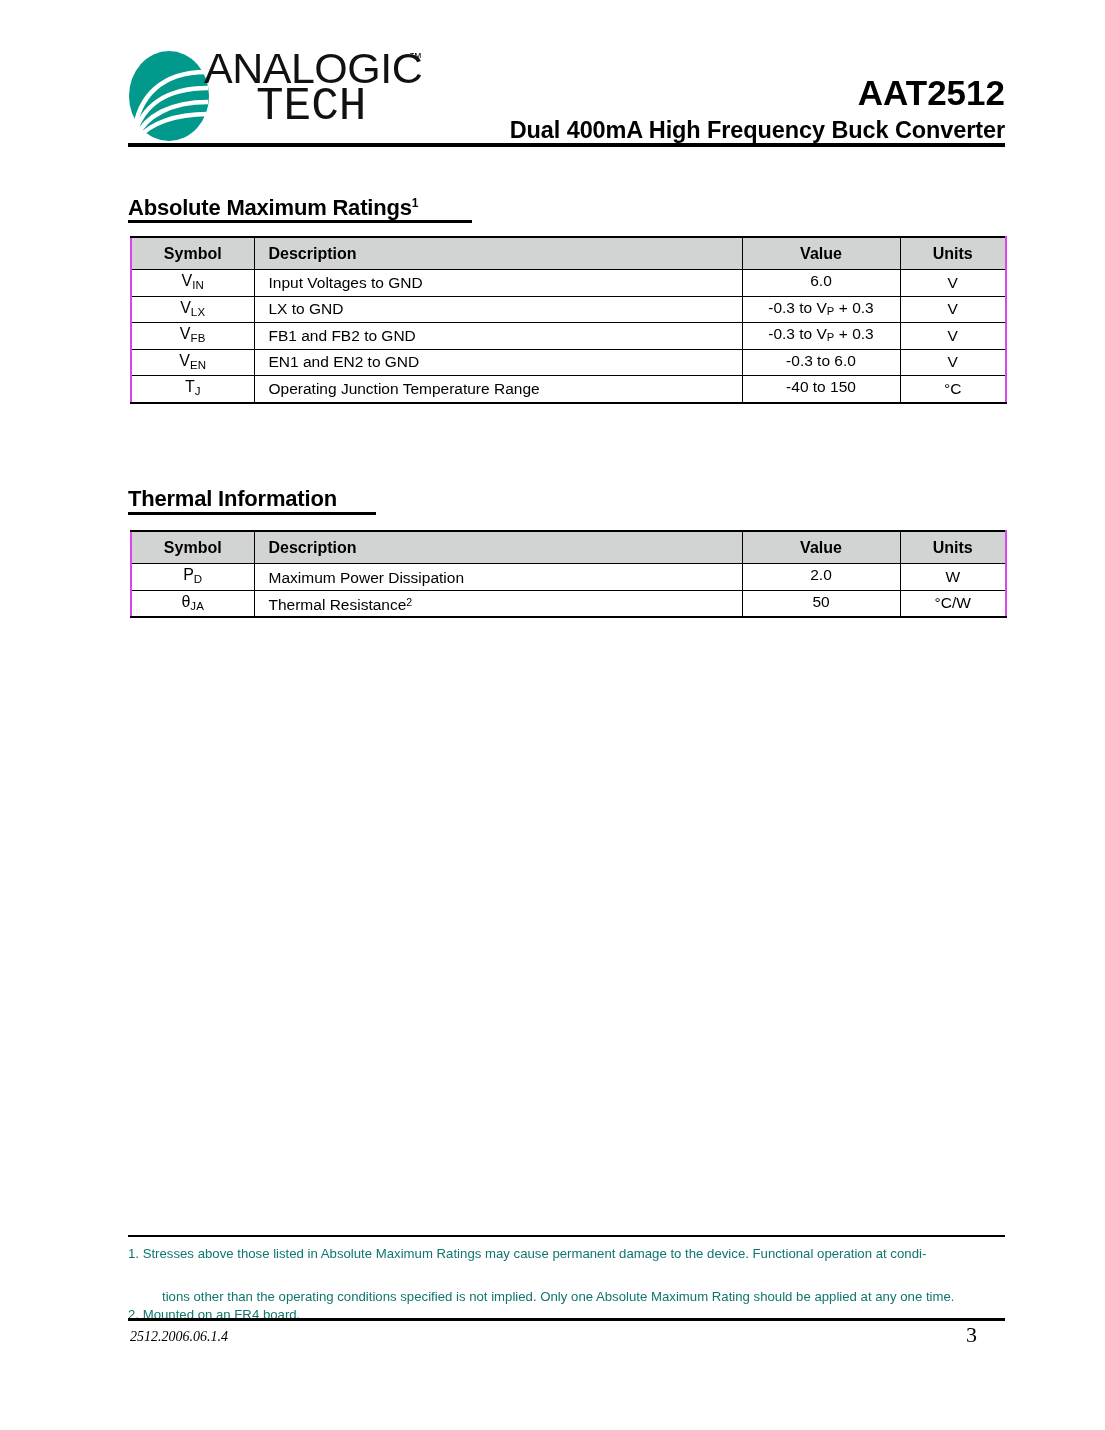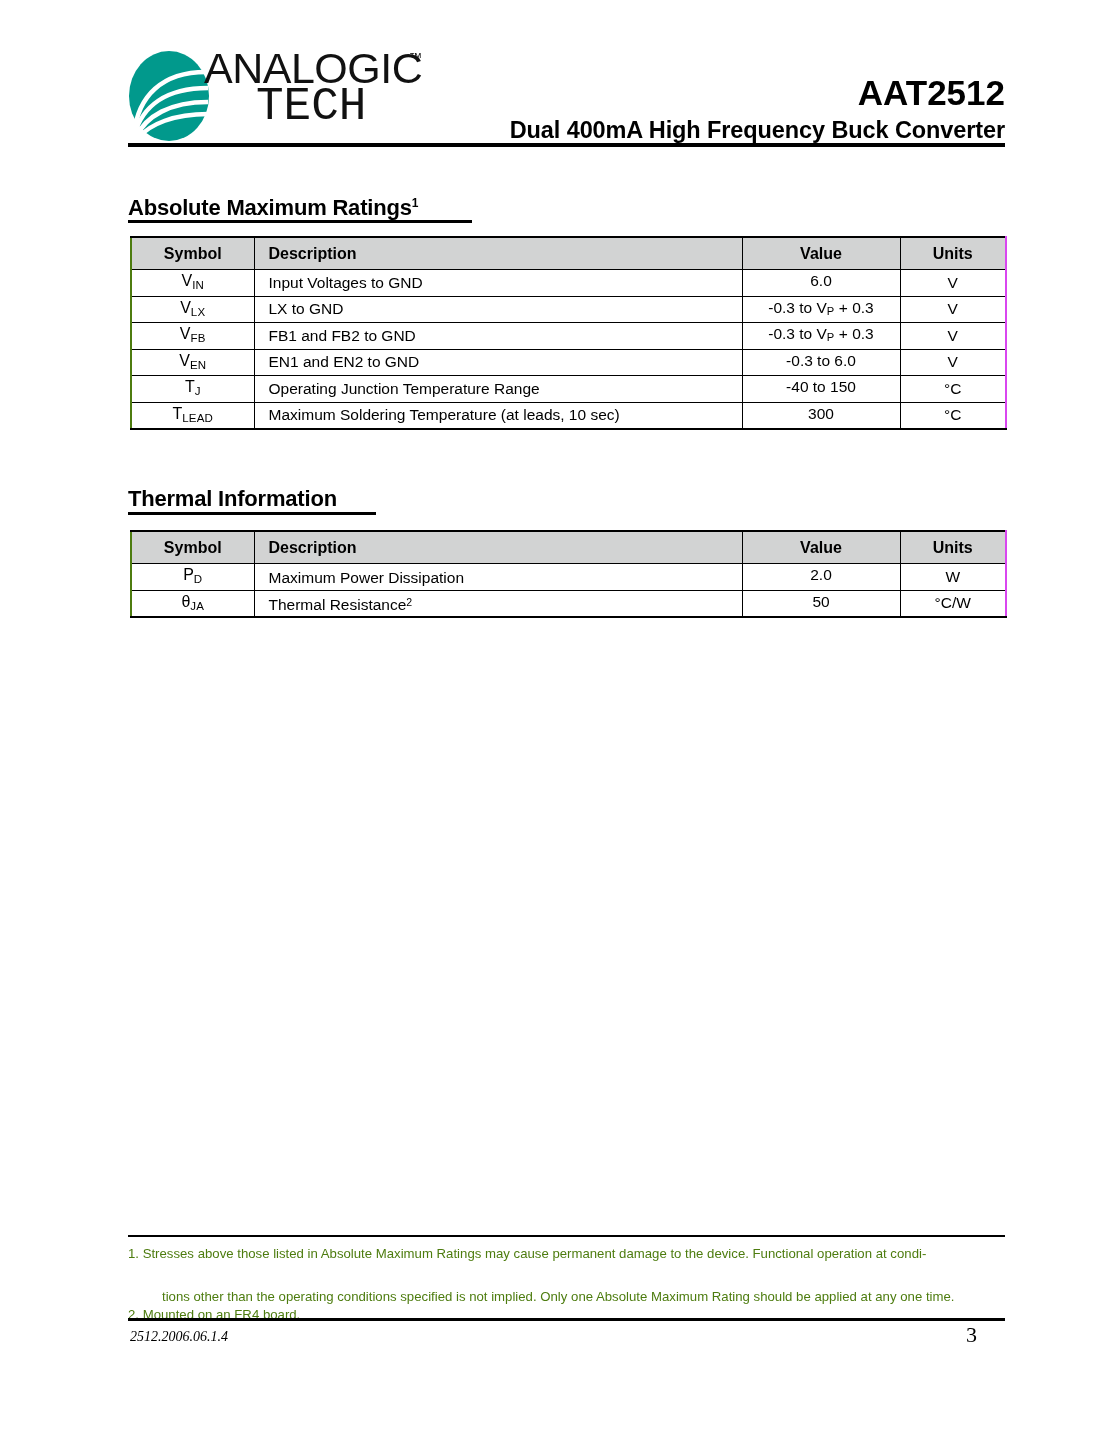--- a/index.html
+++ b/index.html
@@ -179,21 +179,21 @@
   .dtable td.c-units {
     text-align: center;
   }
   .dtable tbody tr:last-child td {
     border-bottom: 2px solid #000000;
   }
   .dtable thead th {
     border-top: 2px solid #000000;
   }
   .dtable th:first-child, .dtable td:first-child {
-    border-left: 2px solid #4d7c0f;
+    border-left: 2px solid #d946ef;
   }
   .dtable th:last-child, .dtable td:last-child {
     border-right: 2px solid #d946ef;
   }
   .col-sym   { width: 123px; }
   .col-desc  { width: 488px; }
   .col-val   { width: 158px; }
   .col-units { width: 106px; }
 
   sub {
@@ -215,21 +215,21 @@
     height: 2px;
     background: #000000;
   }
   .footnotes {
     position: absolute;
     left: 128px;
     top: 1245px;
     width: 880px;
     font-size: 13.2px;
     line-height: 18.5px;
-    color: #4d7c0f;
+    color: #0f766e;
   }
   .fn-item {
     display: block;
     padding-left: 17px;
     text-indent: -17px;
     white-space: nowrap;
   }
 
   
   .footer-rule {
@@ -331,26 +331,20 @@
         <td class="c-desc">EN1 and EN2 to GND</td>
         <td class="c-val"><span>-0.3 to 6.0</span><sub></sub><span></span></td>
         <td class="c-units">V</td>
       </tr>
       <tr>
         <td class="c-sym"><span>T</span><sub>J</sub></td>
         <td class="c-desc">Operating Junction Temperature Range</td>
         <td class="c-val"><span>-40 to 150</span><sub></sub><span></span></td>
         <td class="c-units">°C</td>
       </tr>
-      <tr>
-        <td class="c-sym"><span>T</span><sub>LEAD</sub></td>
-        <td class="c-desc">Maximum Soldering Temperature (at leads, 10 sec)</td>
-        <td class="c-val"><span>300</span><sub></sub><span></span></td>
-        <td class="c-units">°C</td>
-      </tr>
     </tbody>
   </table>
 
   <div class="section-heading" style="top:486px;">
     <span>Thermal Information</span><span class="sup"></span>
   </div>
   <div class="section-underline" style="top:512px; width:248px;"></div>
 
   <table class="dtable" style="top:530px;">
     <colgroup>

